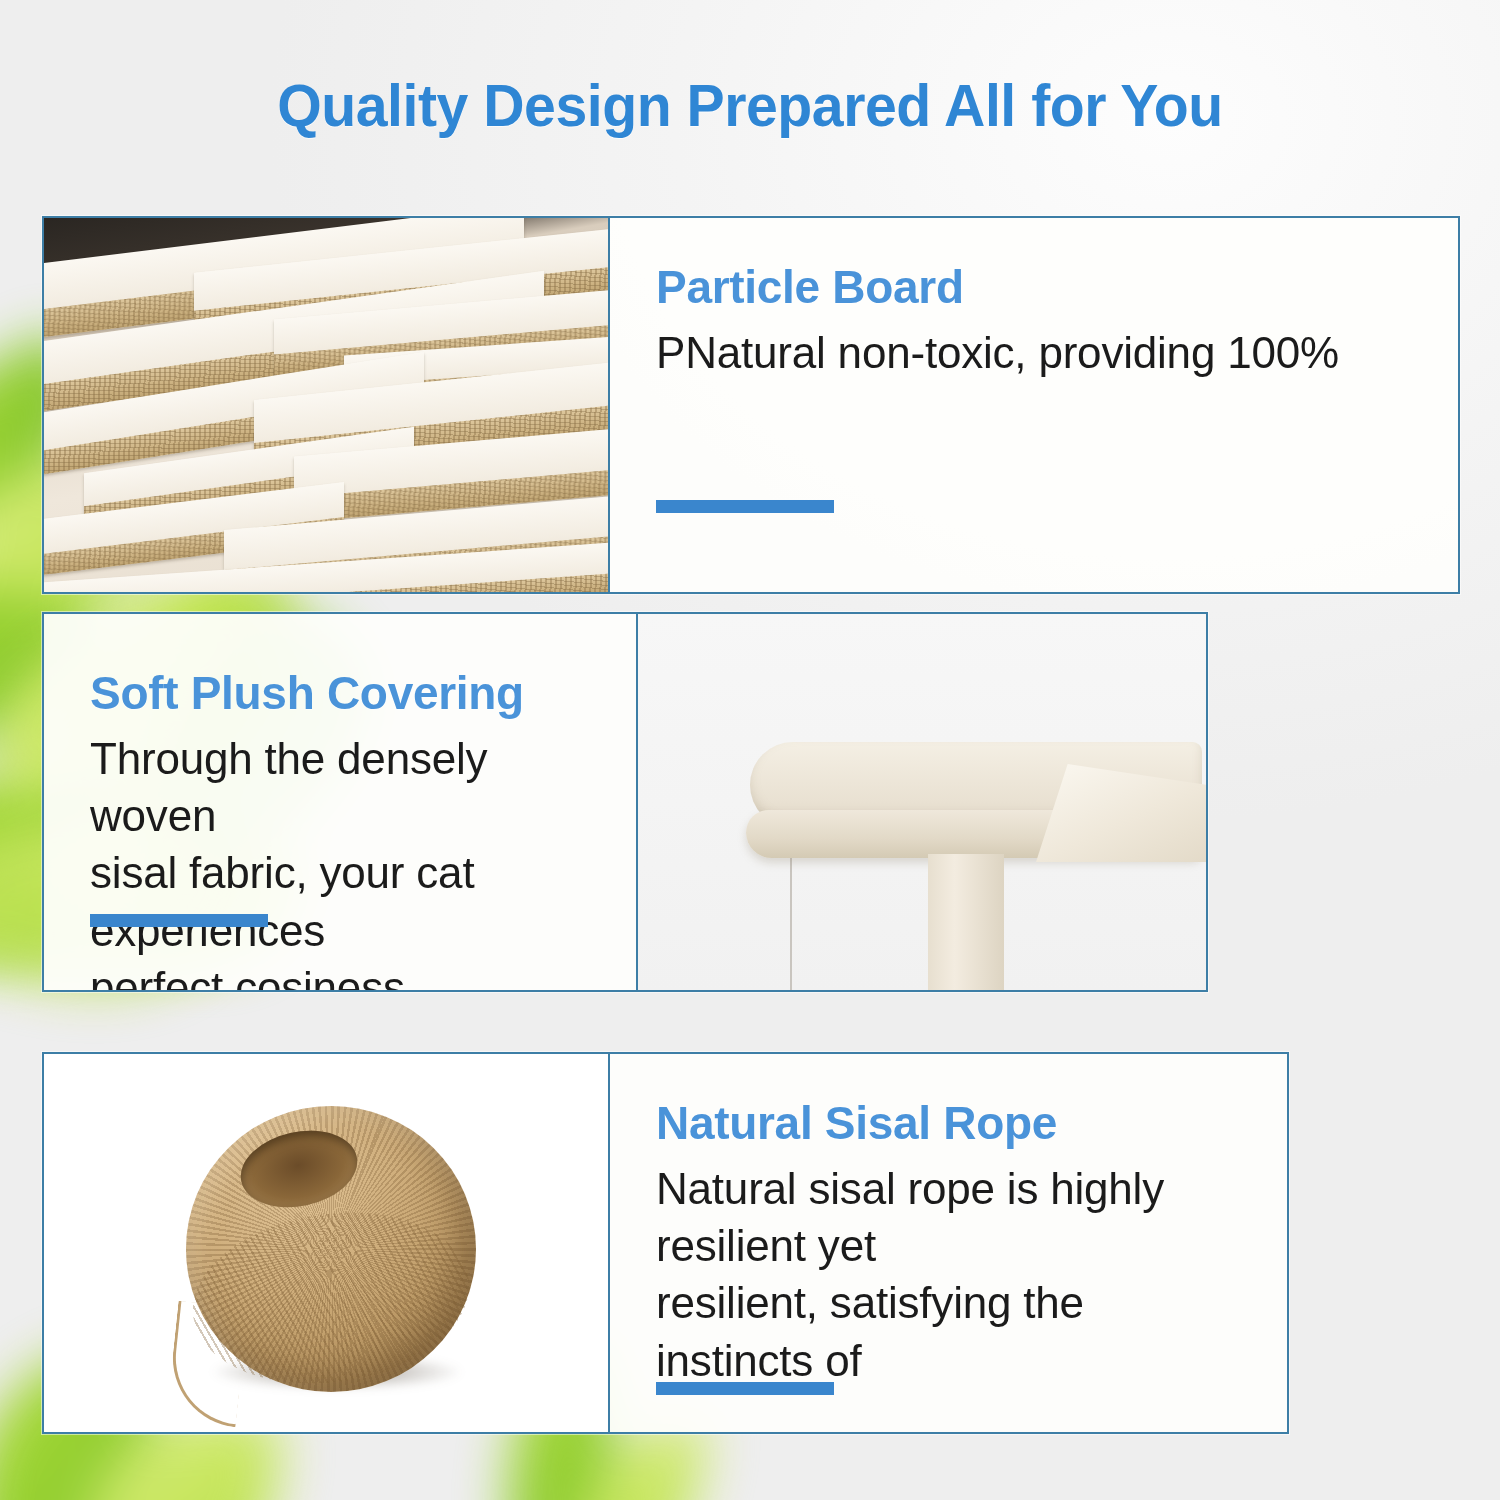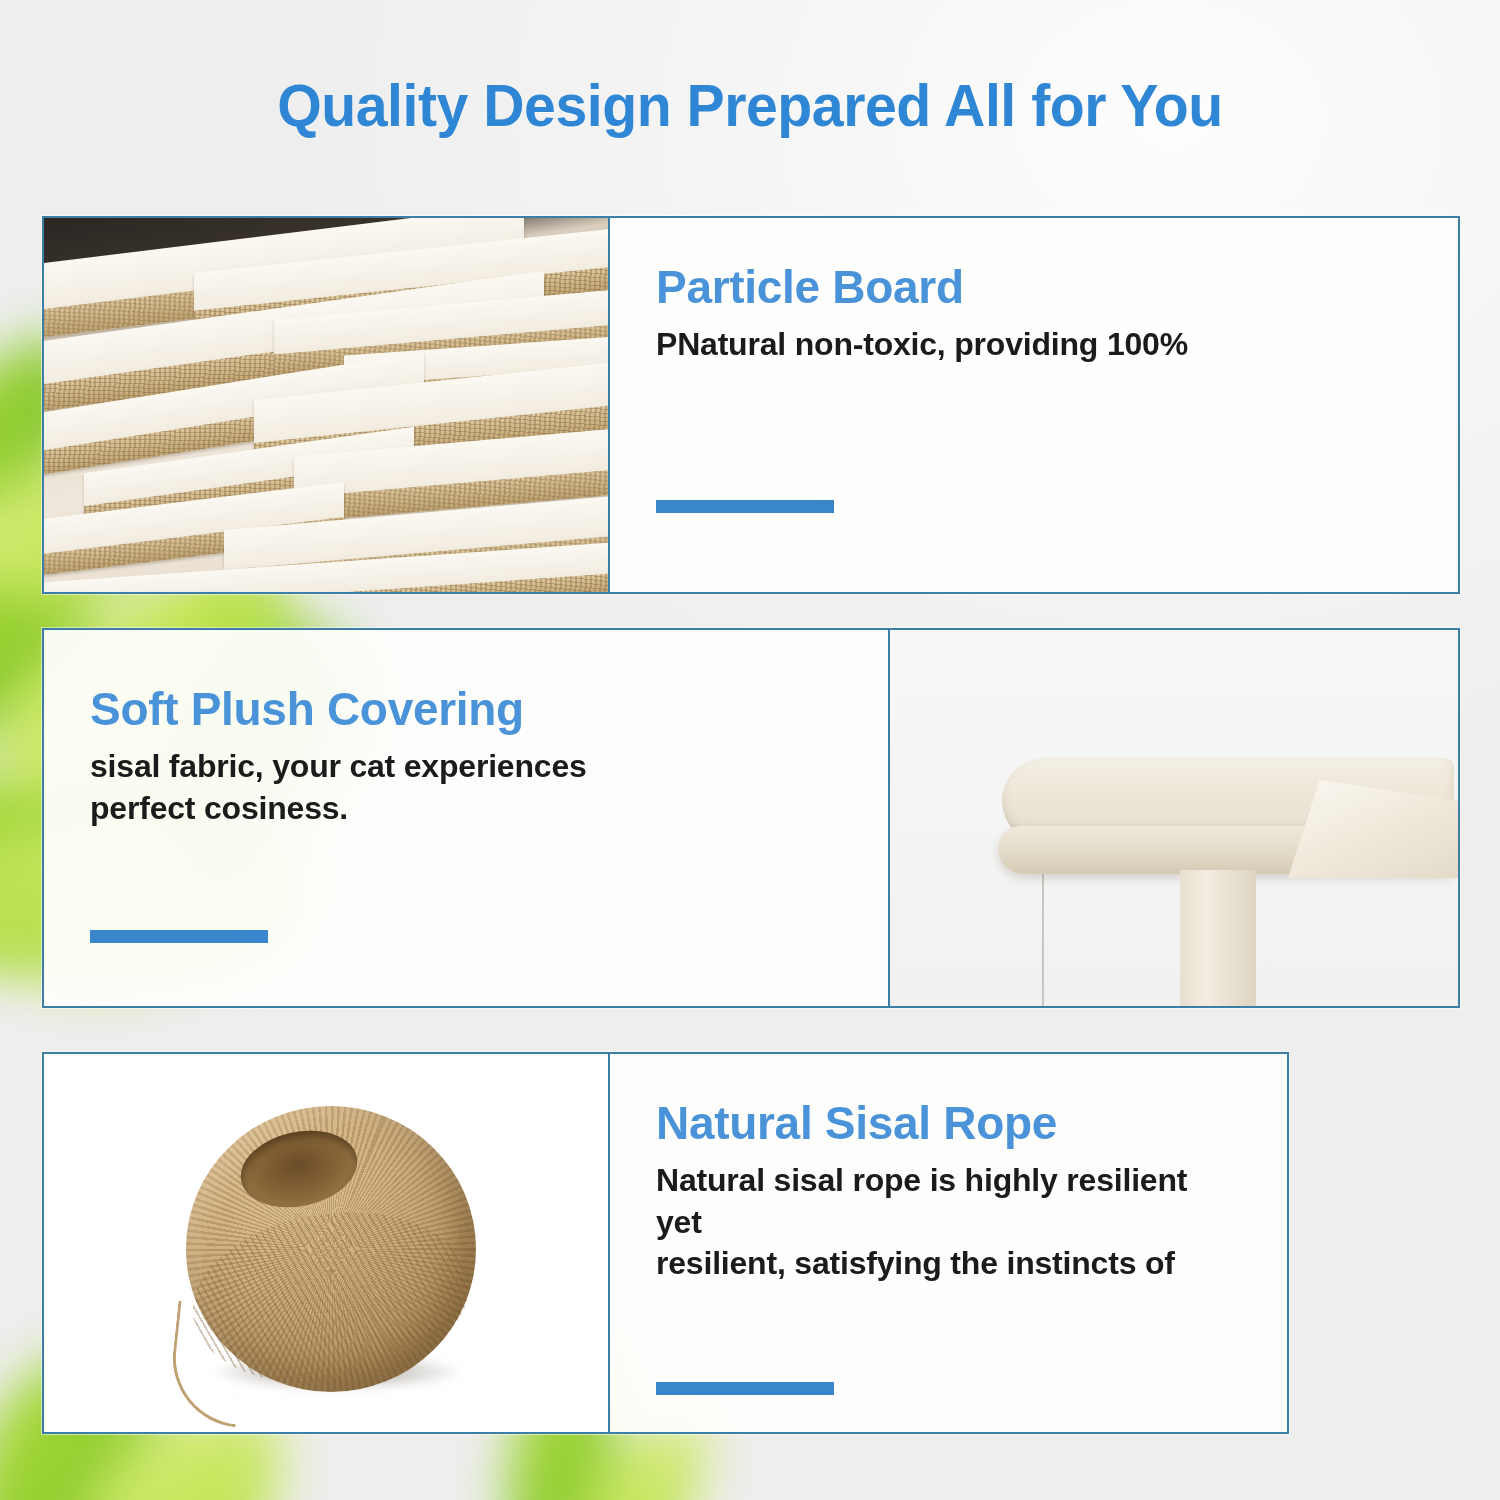--- a/index.html
+++ b/index.html
@@ -61,21 +61,21 @@
 
   
   .card {
     position: absolute;
     border: 2px solid #3d7ea6;
     display: flex;
     background: rgba(255,255,255,0.78);
     box-shadow: 0 0 0 1px rgba(255,255,255,0.5);
   }
   #card-1 { left: 42px;  top: 216px;  width: 1418px; height: 378px; }
-  #card-2 { left: 42px;  top: 628px;  width: 1418px; height: 380px; }
+  #card-2 { left: 42px;  top: 612px;  width: 1166px; height: 380px; }
   #card-3 { left: 42px;  top: 1052px; width: 1247px; height: 382px; }
 
   .pane-img {
     position: relative;
     overflow: hidden;
     flex: 0 0 auto;
     background: #ffffff;
   }
   .pane-txt {
     position: relative;
@@ -92,24 +92,24 @@
   .card-title {
     font-size: 46px;
     font-weight: bold;
     color: #4a93d9;
     letter-spacing: -0.3px;
     margin-bottom: 10px;
     text-shadow: 0 1px 0 rgba(255,255,255,0.6);
     white-space: nowrap;
   }
   .card-body {
-    font-size: 32px;
+    font-size: 44px;
     line-height: 1.30;
     color: #1b1b1b;
-    font-weight: 700;
+    font-weight: 400;
     letter-spacing: -0.2px;
   }
   .card-body .ln { display: block; }
 
   .accent-bar {
     position: absolute;
     height: 13px;
     width: 178px;
     background: #3a86cd;
     left: 46px;
@@ -315,20 +315,21 @@
         <div class="plush-top"></div>
         <div class="plush-lip"></div>
         <div class="plush-flap"></div>
         <div class="plush-post"></div>
       </div>
     </div>
 
     <div class="pane-txt">
       <div class="card-title">Soft Plush Covering</div>
       <div class="card-body">
+        <span class="ln">Through the densely woven</span>
         <span class="ln">sisal fabric, your cat experiences</span>
         <span class="ln">perfect cosiness.</span>
       </div>
       <div class="accent-bar"></div>
     </div>
   </div>
 
   <div class="card" id="card-3">
 
     <div class="pane-img">

